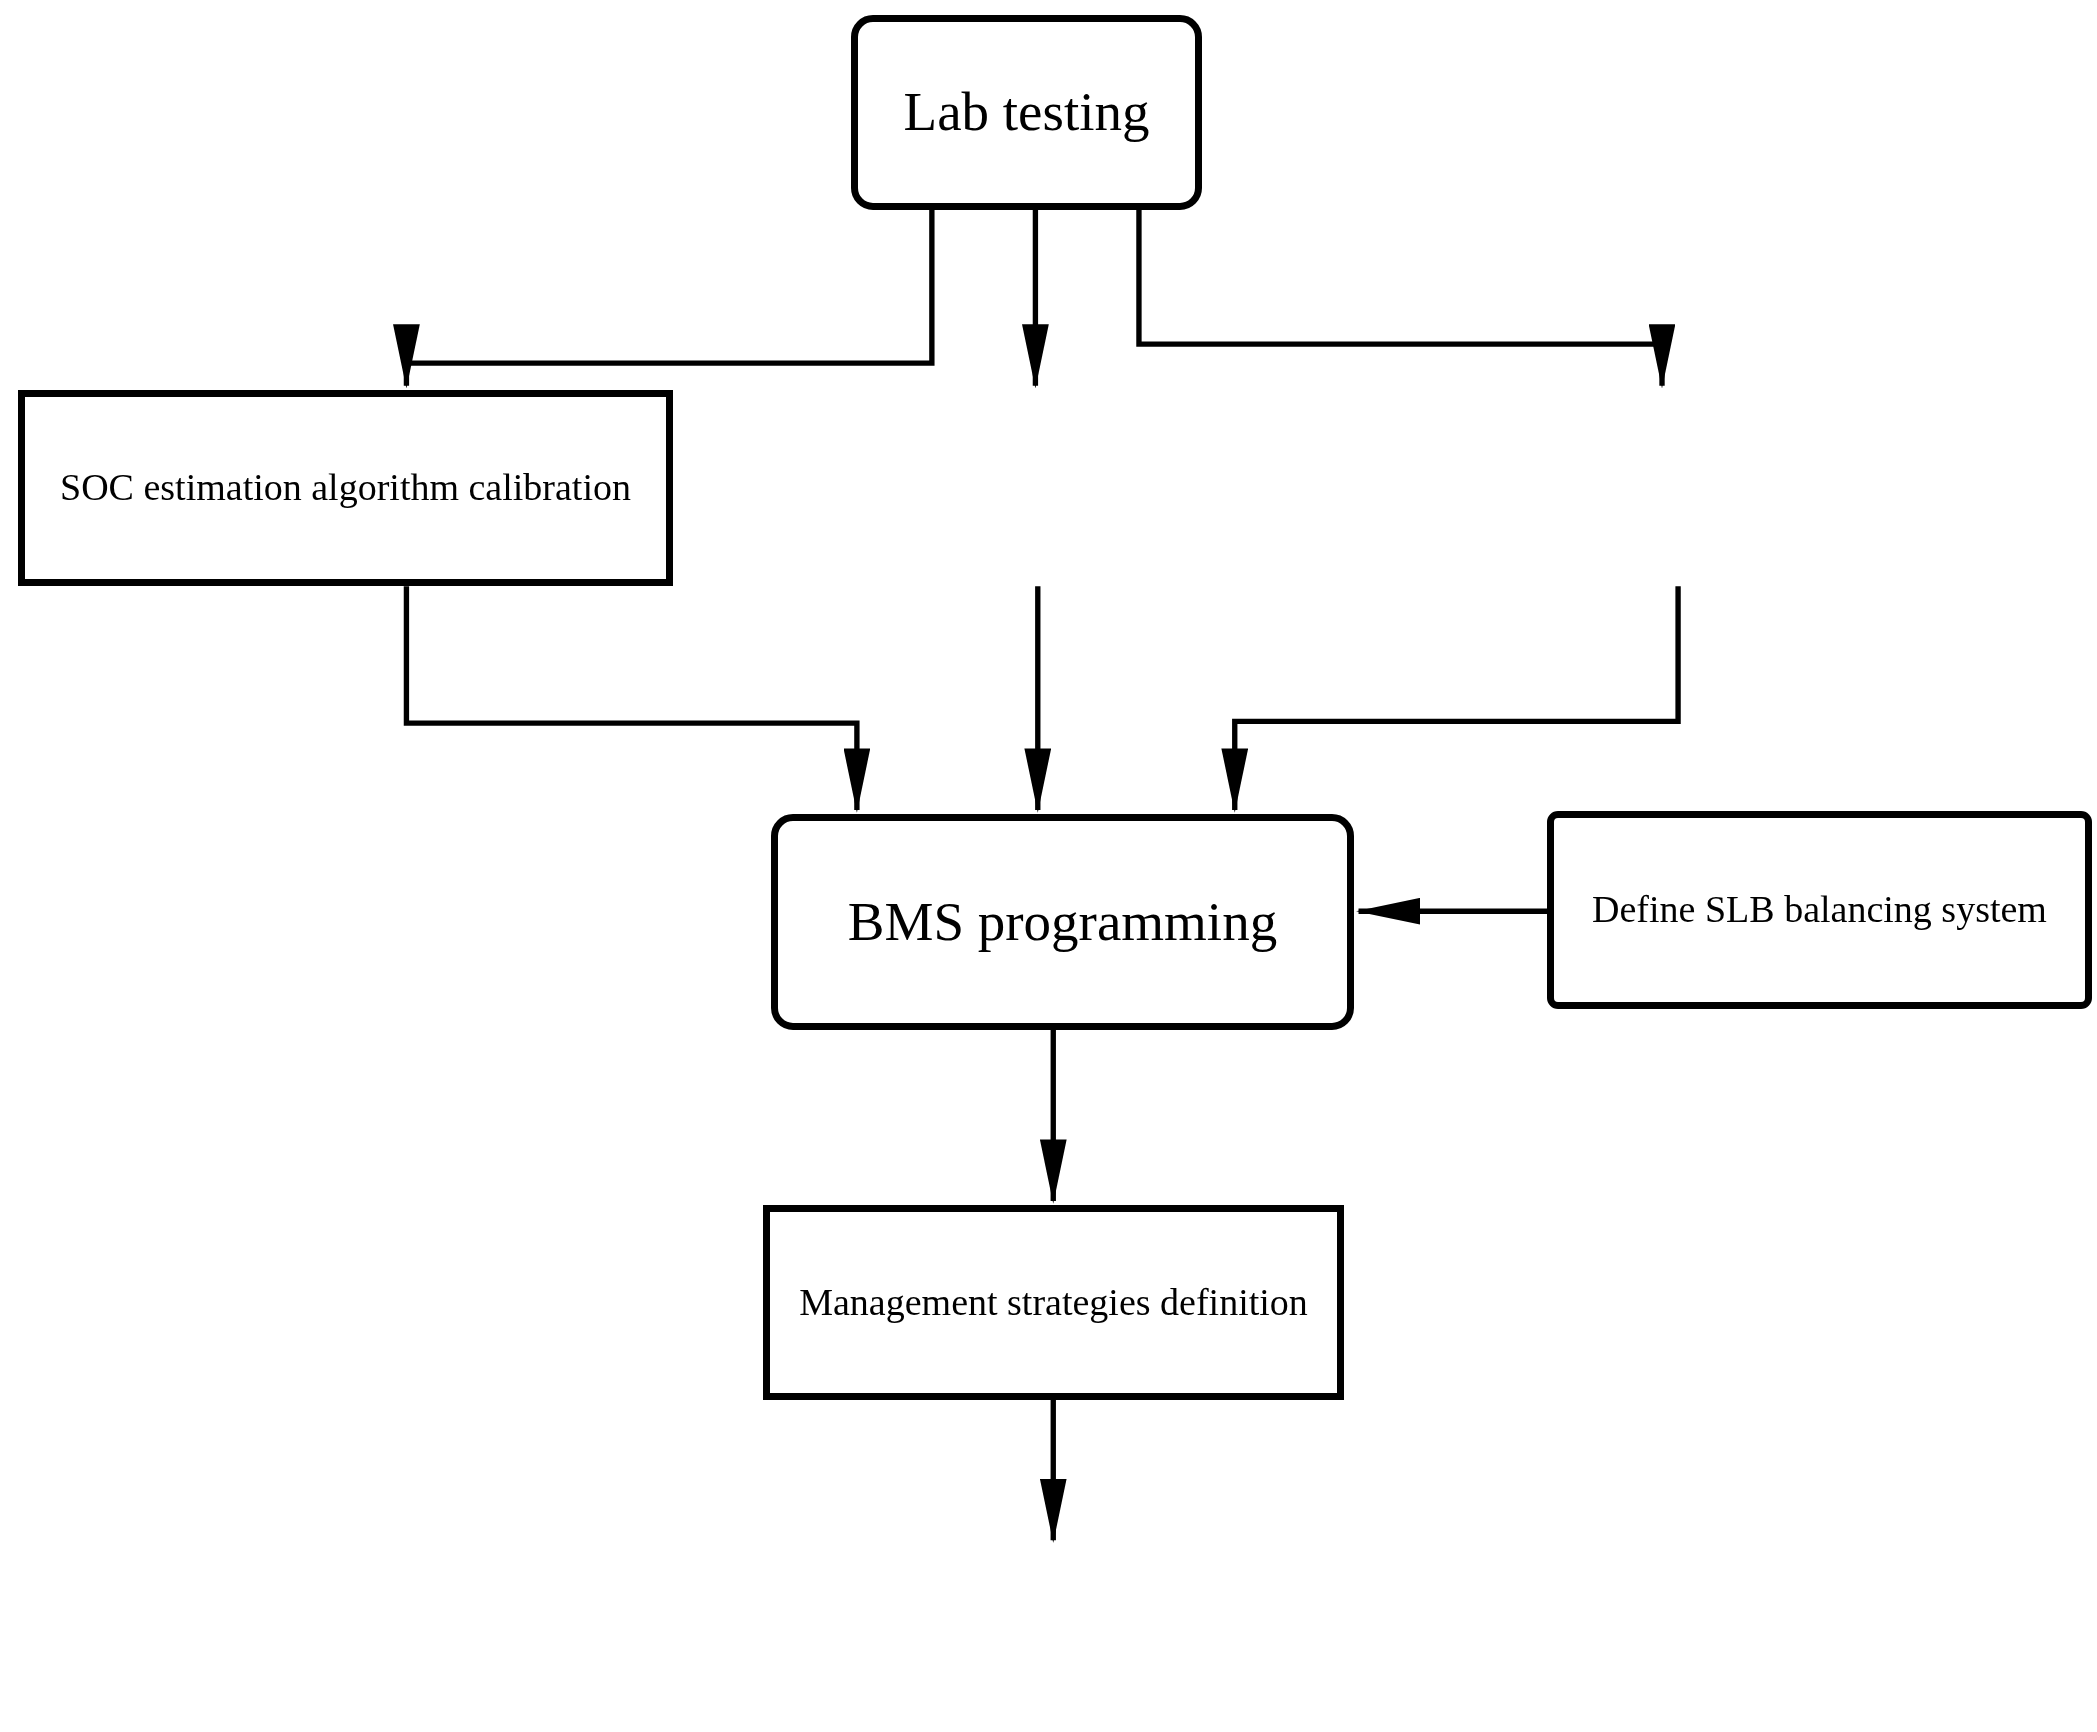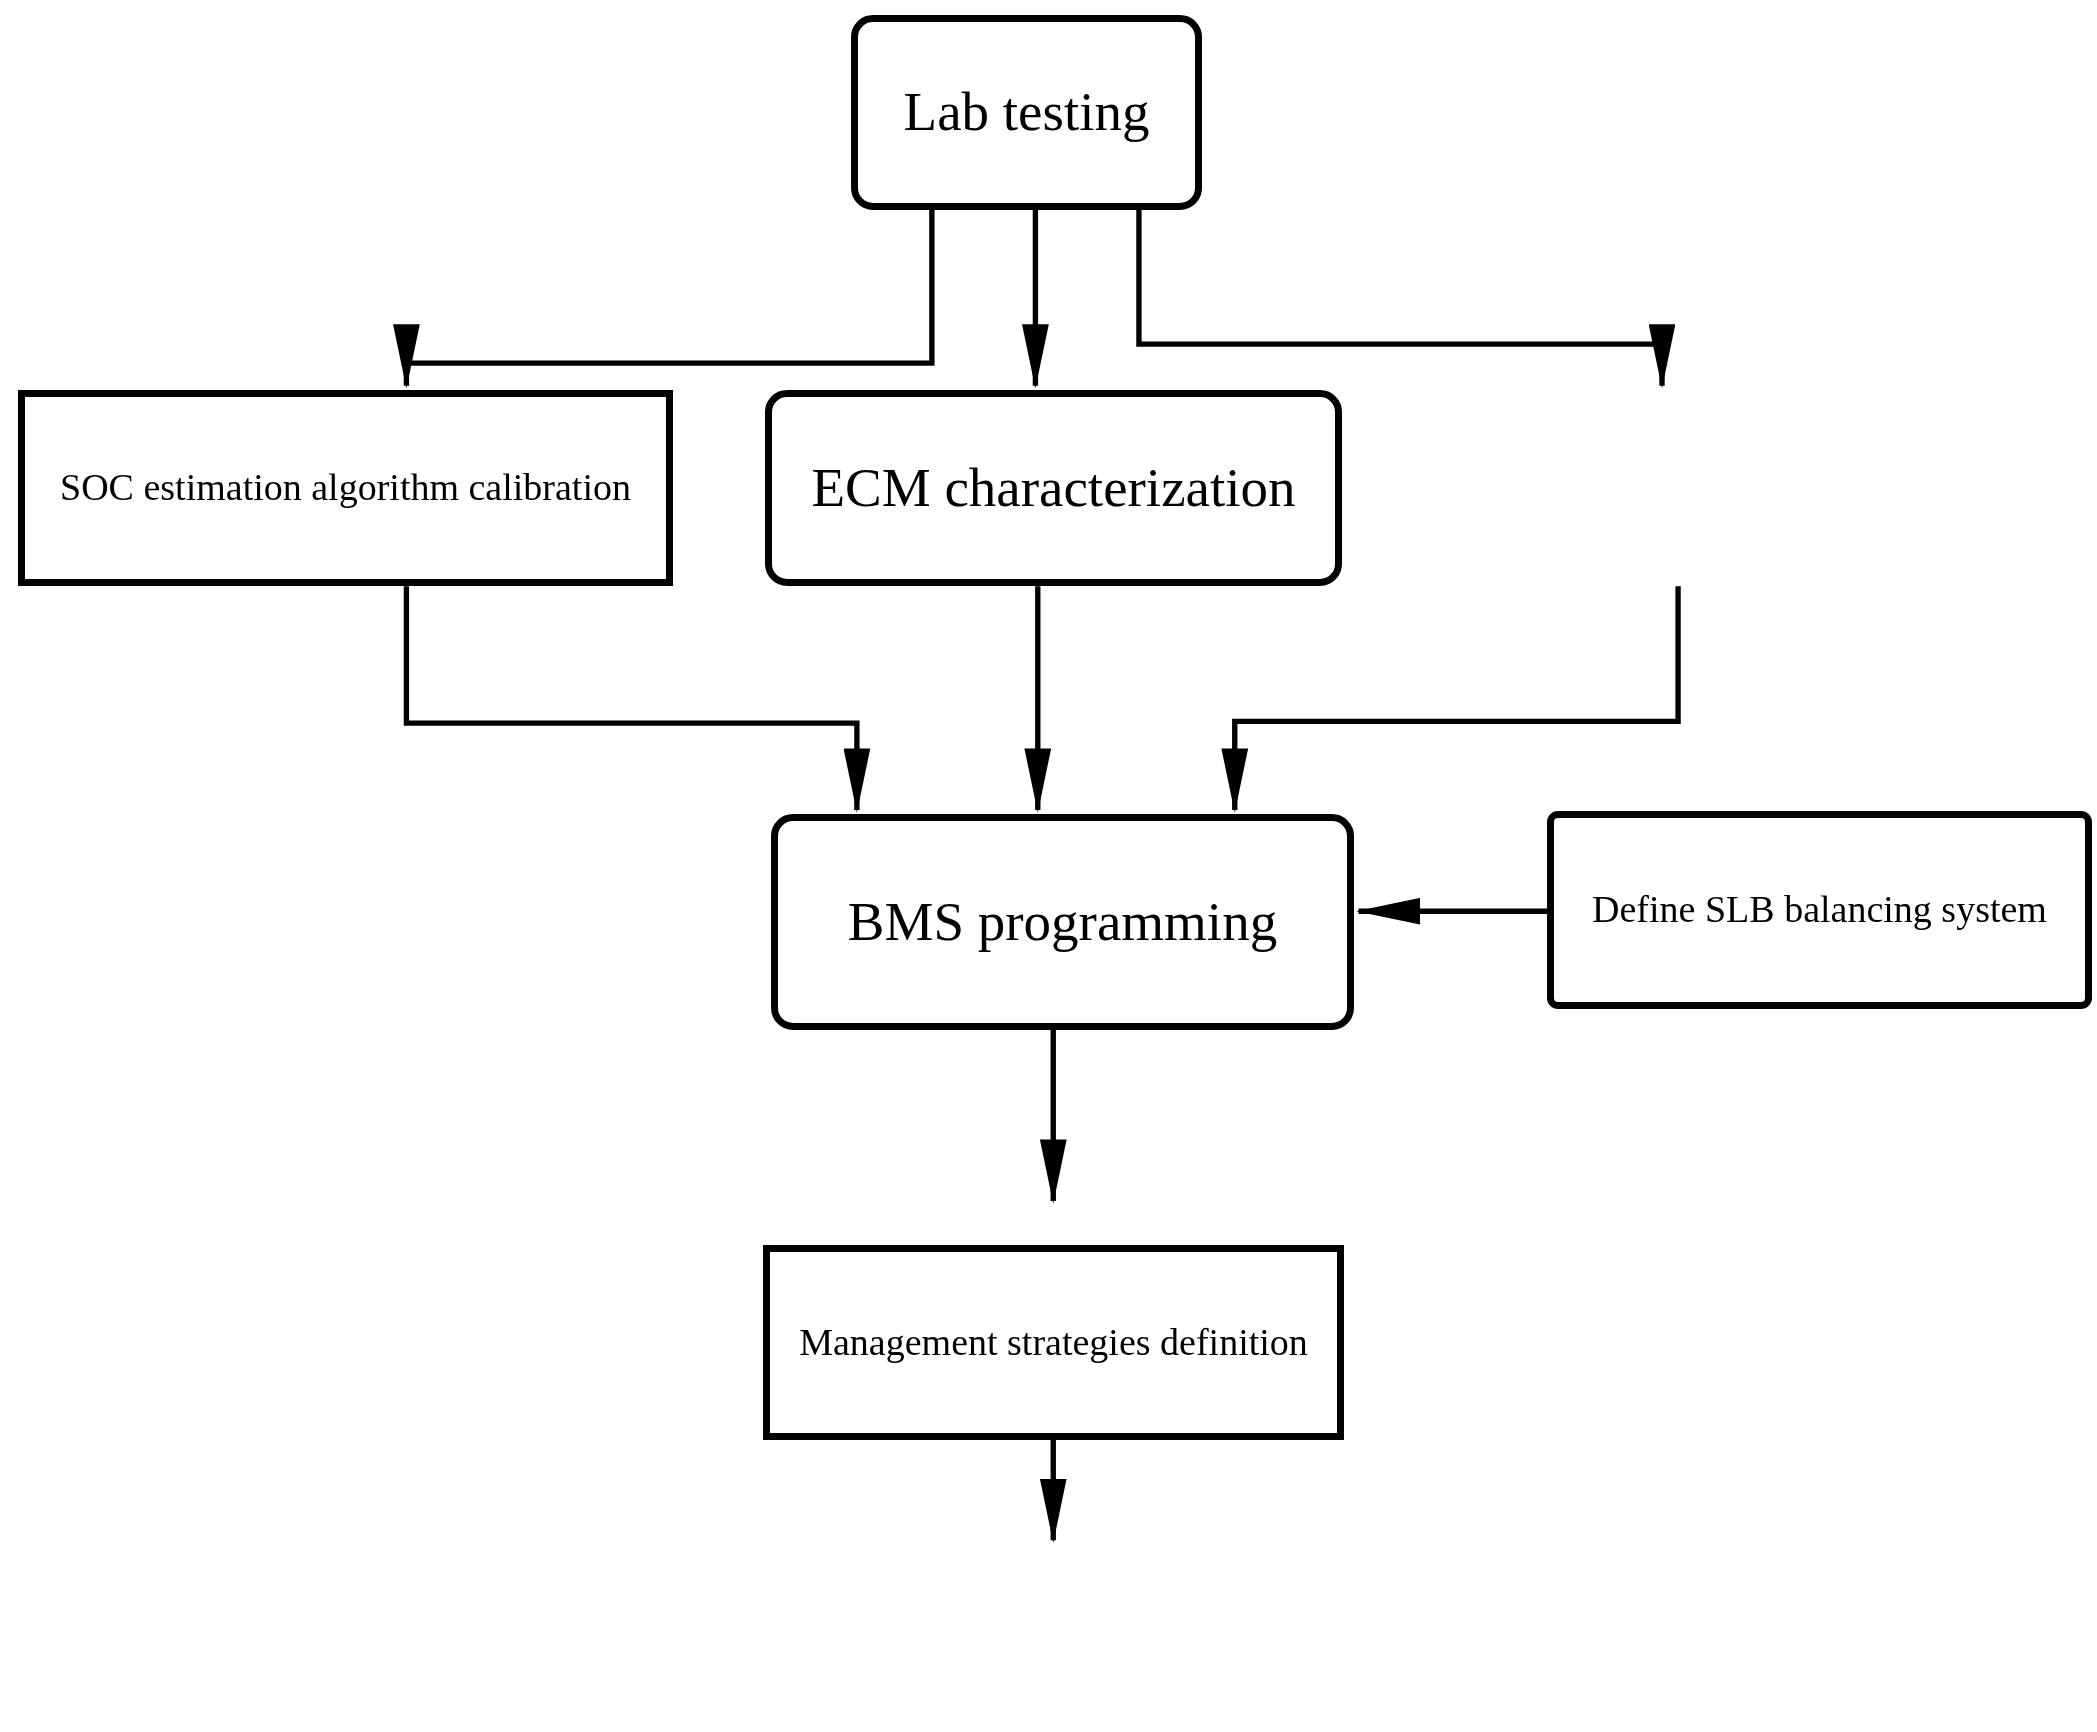--- a/index.html
+++ b/index.html
@@ -24,21 +24,21 @@
   .node.large{font-size:55px;border-radius:22px;}
   .node.small{font-size:38px;justify-content:center;}
 
   
   #n-lab  {left:851px; top:15px;   width:351px;  height:195px;}
   #n-soc  {left:18px;   top:390px;  width:655px; height:196px;}
   #n-ecm  {left:765px; top:390px;  width:577px;  height:196px;}
   #n-soh  {left:1452px; top:390px;  width:640px; height:196px;}
   #n-bms  {left:771px; top:814px; width:583px;  height:216px;}
   #n-slb  {left:1547px; top:811px; width:545px;  height:198px;border-radius:11px;}
-  #n-mgmt {left:763px; top:1205px; width:581px;  height:195px;margin-top:40px;}
+  #n-mgmt {left:763px; top:1205px; width:581px;  height:195px;}
   #n-test {left:762px; top:1545px; width:583px;  height:185px;}
 
   svg.edges{
     position:absolute;left:0;top:0;width:2097px;height:1732px;
     pointer-events:none;
   }
   svg.edges polyline{
     fill:none;
     stroke:#000;
     stroke-width:9;
@@ -76,23 +76,20 @@
   </svg>
 
   <div class="node large" id="n-lab">
     <span>Lab testing</span>
   </div>
 
   <div class="node small" id="n-soc">
     <span>SOC estimation algorithm calibration</span>
   </div>
 
-  <div class="node large" id="n-ecm">
-    <span>ECM characterization</span>
-  </div>
 
 
   <div class="node large" id="n-bms">
     <span>BMS programming</span>
   </div>
 
   <div class="node small" id="n-slb">
     <span>Define SLB balancing system</span>
   </div>
 

